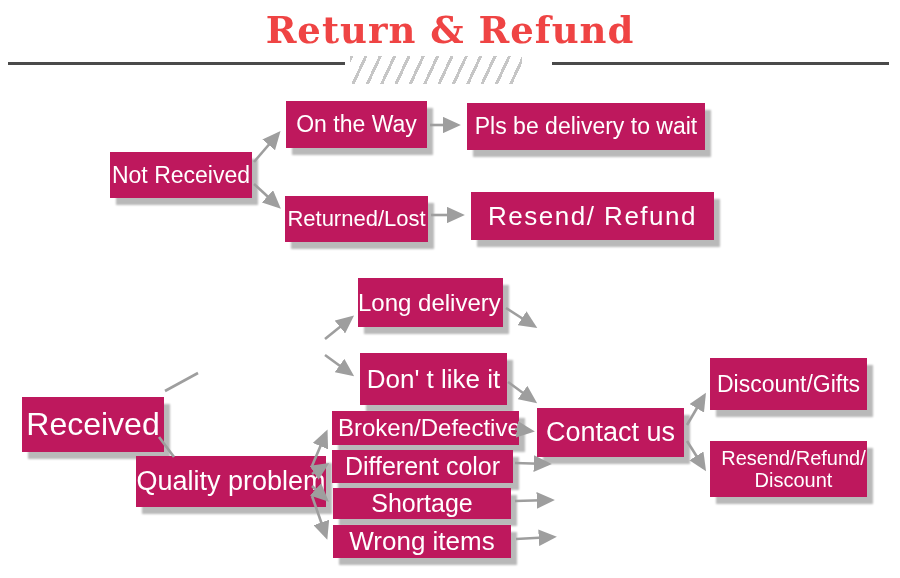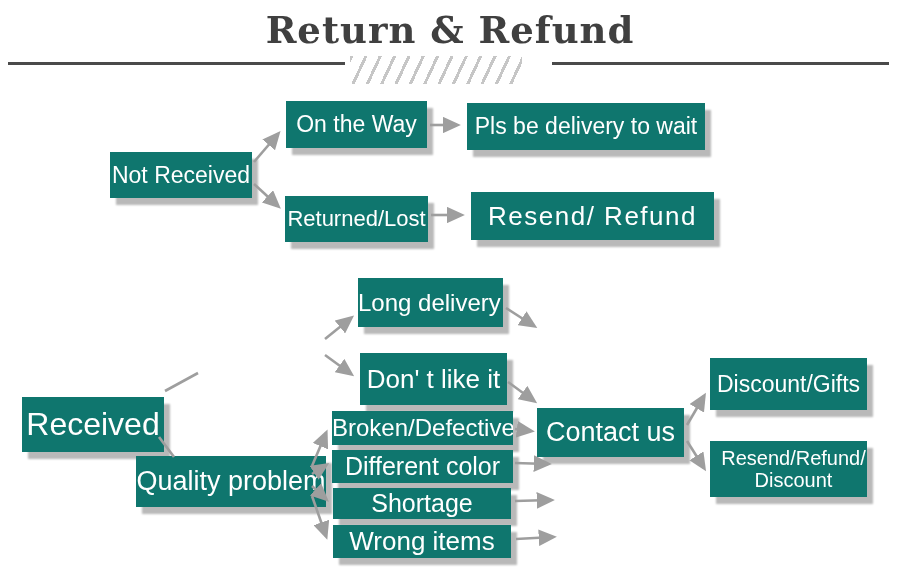--- a/index.html
+++ b/index.html
@@ -3,31 +3,31 @@
 <meta charset="utf-8">
 <style>
   html,body{margin:0;padding:0;background:#ffffff;}
   .canvas{
     position:relative;width:900px;height:578px;background:#ffffff;
     font-family:"Liberation Sans",sans-serif;overflow:hidden;
   }
   .title{
     position:absolute;left:0;top:8px;width:900px;text-align:center;
     font-family:"DejaVu Serif",serif;font-weight:bold;font-size:37px;
-    color:#404040;letter-spacing:1px;
+    color:#ef4444;letter-spacing:1px;
   }
   .rule{position:absolute;top:62px;height:3px;background:#4a4a4a;}
   .rule-left{left:8px;width:337px;}
   .rule-right{left:552px;width:337px;}
   .hatch{
     position:absolute;left:350px;top:56px;width:172px;height:28px;
     background:repeating-linear-gradient(115deg,#c6c6c6 0 3px,transparent 3px 13px);
   }
   .node{
-    position:absolute;background:#0f766e;color:#ffffff;
+    position:absolute;background:#be185d;color:#ffffff;
     display:flex;align-items:center;justify-content:center;
     box-shadow:6px 7px 2px #b9b9b9;white-space:nowrap;overflow:hidden;
   }
   .node.align-left{justify-content:flex-start;}
   .node.two-line{flex-direction:column;align-items:center;justify-content:center;
     padding-left:10px;line-height:1.1;}
   .arrows{position:absolute;left:0;top:0;width:900px;height:578px;pointer-events:none;}
 </style>
 </head>
 <body>
@@ -42,21 +42,21 @@
   <div class="node" style="left:110px;top:152px;width:142px;height:46px;font-size:23px">Not Received</div>
   <div class="node" style="left:286px;top:101px;width:141px;height:47px;font-size:23px">On the Way</div>
   <div class="node" style="left:467px;top:103px;width:238px;height:47px;font-size:23px">Pls be delivery to wait</div>
   <div class="node" style="left:285px;top:196px;width:143px;height:46px;font-size:22px">Returned/Lost</div>
   <div class="node" style="left:471px;top:192px;width:243px;height:48px;font-size:26px;letter-spacing:1.5px">Resend/ Refund</div>
 
   <div class="node" style="left:22px;top:397px;width:142px;height:55px;font-size:32px">Received</div>
   <div class="node align-left" style="left:358px;top:278px;width:145px;height:49px;font-size:24px">Long delivery</div>
   <div class="node" style="left:360px;top:353px;width:147px;height:52px;font-size:26px">Don' t like it</div>
   <div class="node" style="left:136px;top:456px;width:190px;height:51px;font-size:27px">Quality problem</div>
-  <div class="node align-left" style="left:332px;top:411px;width:181px;height:34px;font-size:24px;padding-left:0">Broken/Defective</div>
+  <div class="node align-left" style="left:332px;top:411px;width:181px;height:34px;font-size:24px;padding-left:6px">Broken/Defective</div>
   <div class="node" style="left:332px;top:450px;width:181px;height:33px;font-size:25px">Different color</div>
   <div class="node" style="left:333px;top:488px;width:178px;height:31px;font-size:25px">Shortage</div>
   <div class="node" style="left:333px;top:525px;width:178px;height:33px;font-size:26px">Wrong items</div>
   <div class="node" style="left:537px;top:408px;width:147px;height:49px;font-size:27px">Contact us</div>
   <div class="node" style="left:710px;top:358px;width:157px;height:52px;font-size:23px">Discount/Gifts</div>
   <div class="node two-line" style="left:710px;top:441px;width:147px;height:56px;font-size:20px">
     <span>Resend/Refund/</span>
     <span>Discount</span>
   </div>
 

